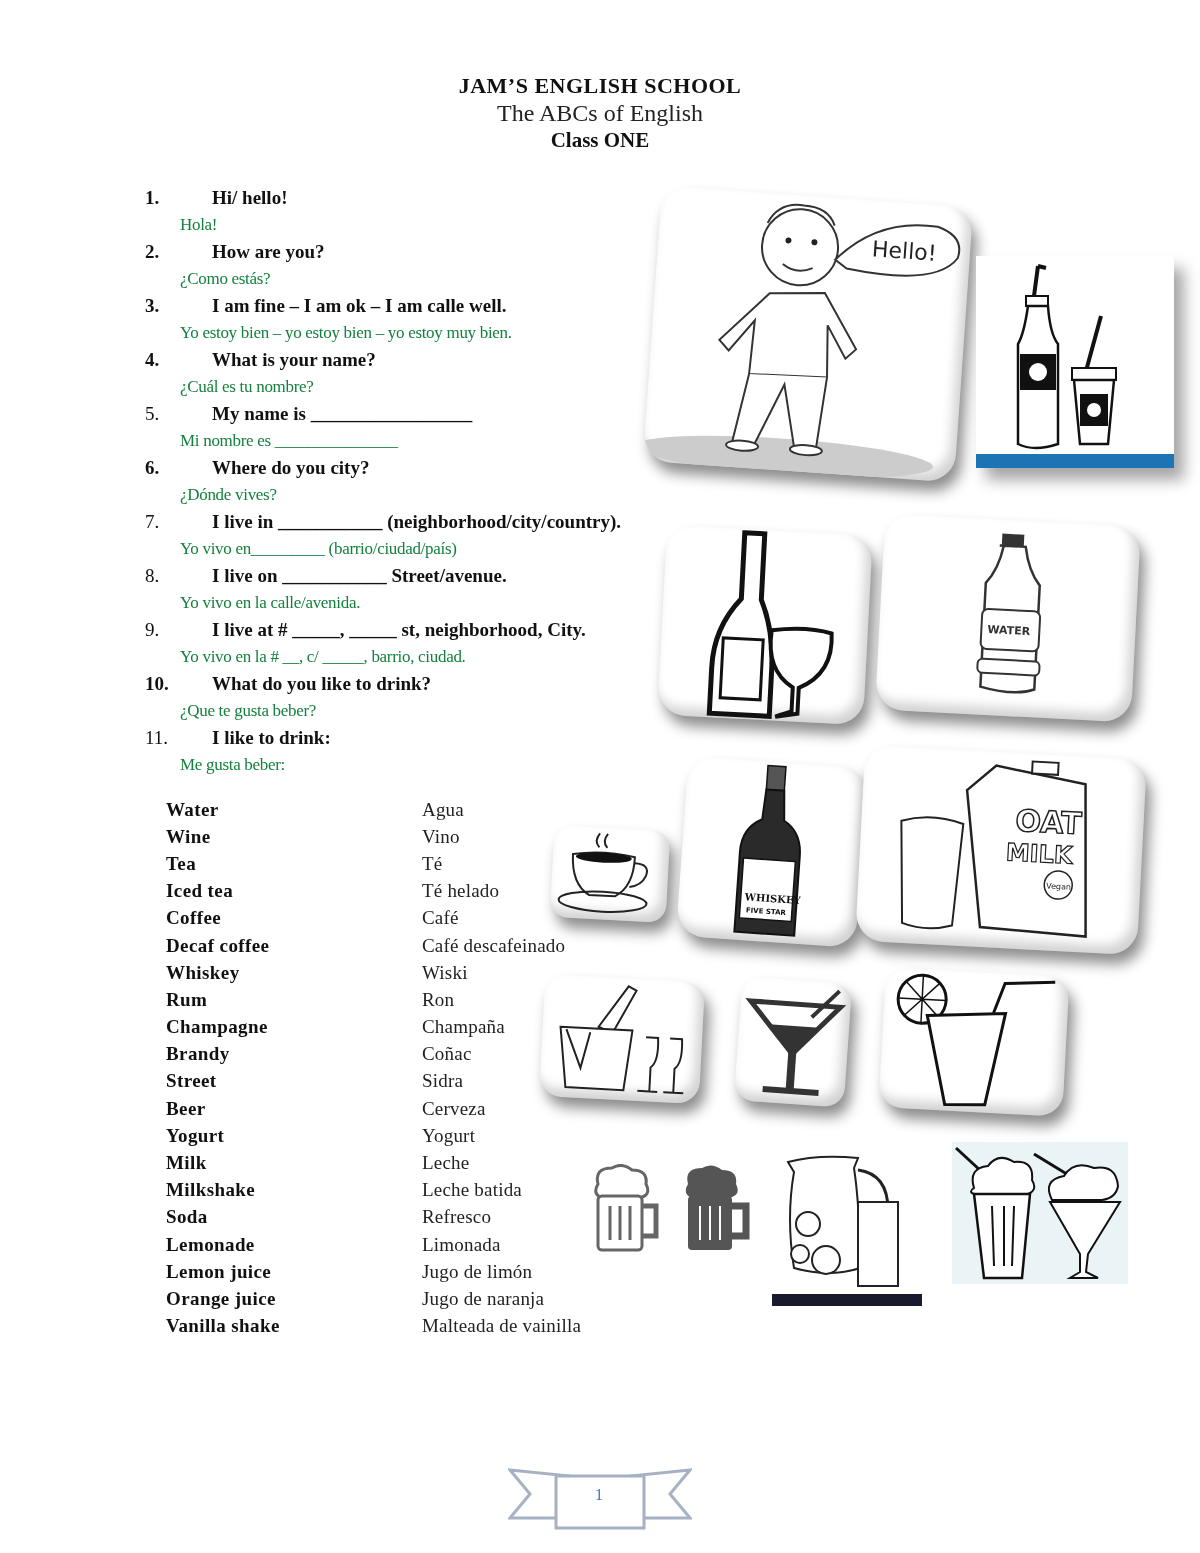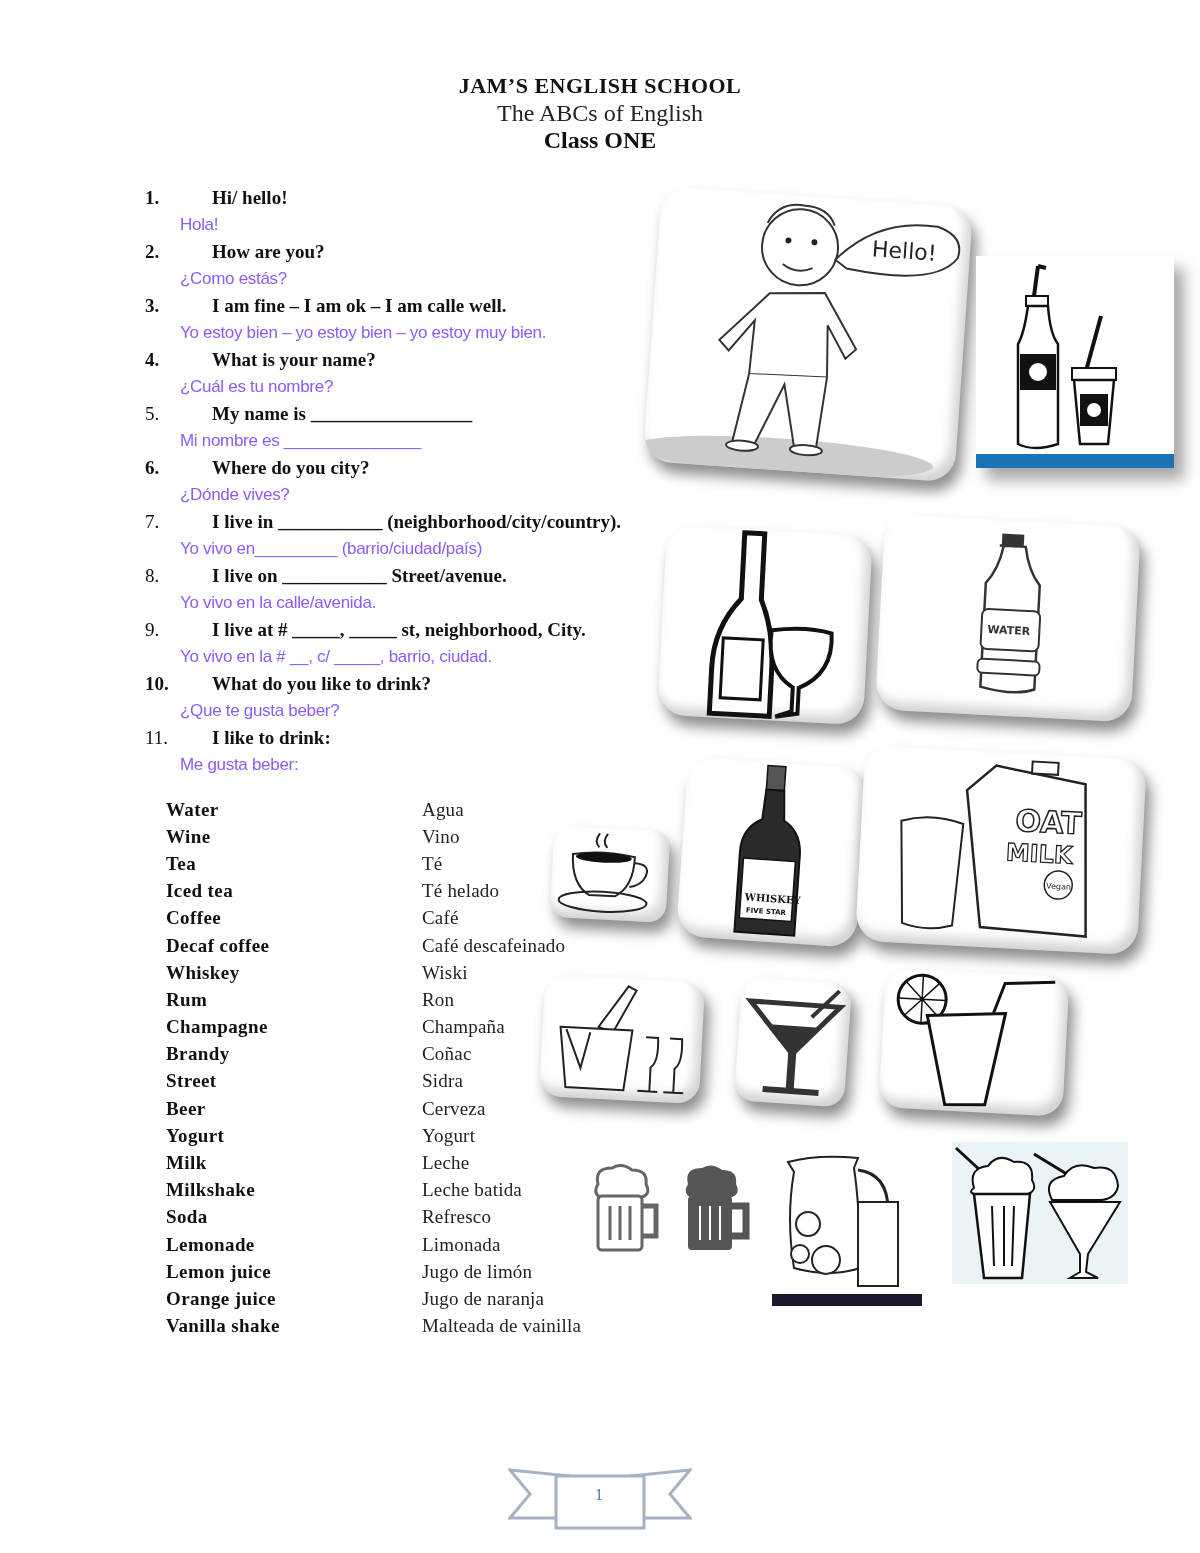--- a/index.html
+++ b/index.html
@@ -2,29 +2,29 @@
 <html><head>
 <meta charset="utf-8">
 <style>
   * { box-sizing: border-box; margin: 0; padding: 0; }
   html, body { width: 1200px; height: 1553px; background: #ffffff; overflow: hidden; }
   body { position: relative; font-family: "DejaVu Serif", "Liberation Serif", serif; color: #111; }
 
   .header { position: absolute; left: 0; top: 72px; width: 1200px; text-align: center; font-family: "Liberation Serif", serif; }
   .header .school { font-size: 22px; font-weight: bold; letter-spacing: 0.5px; line-height: 28px; }
   .header .sub { font-size: 24px; line-height: 27px; color: #222; }
-  .header .cls { font-size: 24px; font-weight: bold; line-height: 26px; }
+  .header .cls { font-size: 21px; font-weight: bold; line-height: 26px; }
 
   .qa { position: absolute; left: 145px; top: 184px; width: 540px; font-family: "Liberation Serif", serif; }
   .qa .item { display: flex; }
   .qa .num { width: 35px; font-size: 19px; line-height: 27px; }
   .qa .num.bold { font-weight: bold; }
   .qa .lines { flex: 1; }
   .qa .en { font-size: 19px; font-weight: bold; line-height: 27px; white-space: nowrap; margin-left: 32px; }
-  .qa .es { font-size: 19px; line-height: 27px; color: #8b5cf6; white-space: nowrap; font-family: Liberation Sans, sans-serif; font-size: 17px; letter-spacing: -0.3px; }
+  .qa .es { font-size: 19px; line-height: 27px; color: #15803d; white-space: nowrap; font-family: Liberation Serif, serif; font-size: 17px; letter-spacing: -0.3px; }
 
   .vocab { position: absolute; left: 166px; top: 796px; font-family: "Liberation Serif", serif; }
   .vocab .row { display: flex; height: 27.2px; align-items: center; }
   .vocab .en { width: 256px; font-size: 19px; font-weight: bold; letter-spacing: 0.4px; }
   .vocab .es { font-size: 19px; color: #222; letter-spacing: 0.2px; }
 
   .tile { position: absolute; background: #fff; border-radius: 28px;
           box-shadow: 6px 10px 14px rgba(0,0,0,0.45), inset -6px -8px 12px rgba(0,0,0,0.18); overflow: hidden; }
   .tile svg { width: 100%; height: 100%; display: block; }
   .plain { position: absolute; }

